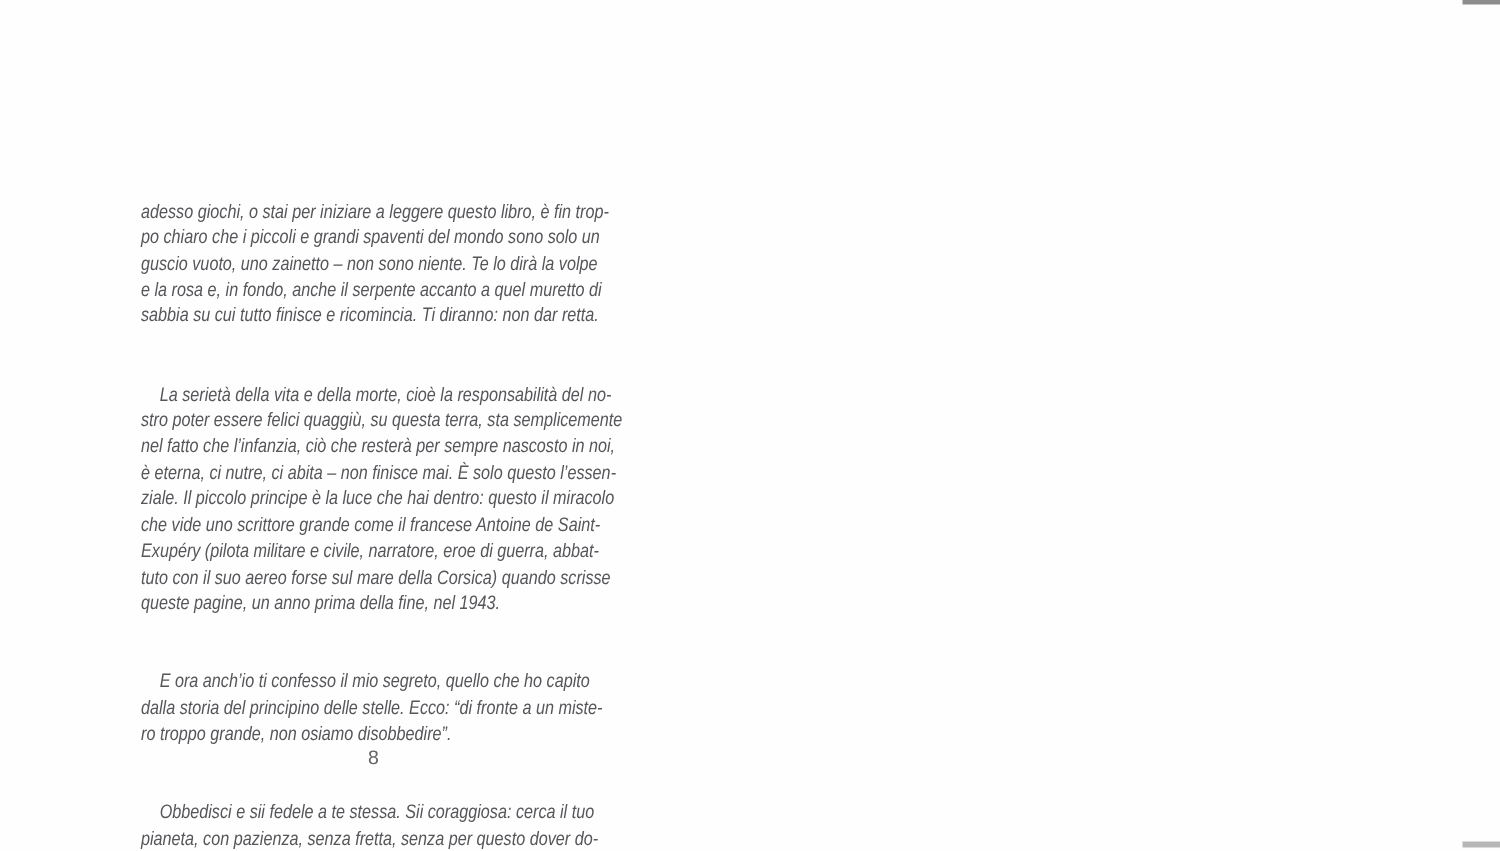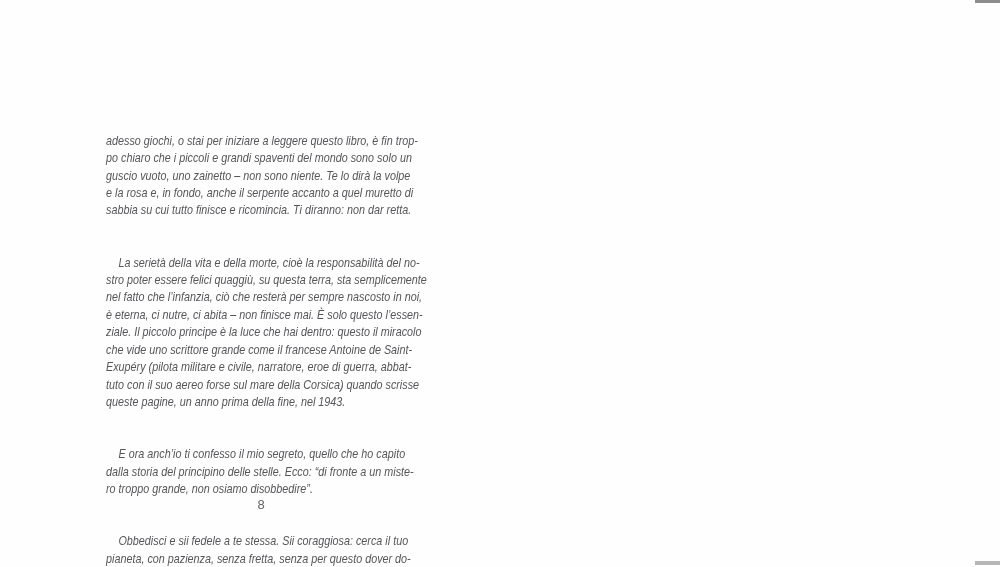--- a/index.html
+++ b/index.html
@@ -12,21 +12,21 @@
     position: relative;
     background: #fefefe;
     overflow: hidden;
     font-family: "Liberation Sans", sans-serif;
   }
   .page {
     position: absolute;
     top: 0;
     height: 567px;
   }
-  .page-left  { left: 12px;   width: 500px; }
+  .page-left  { left: 0;   width: 500px; }
   .page-right { left: 500px; width: 500px; }
 
   .body-text {
     position: absolute;
     white-space: pre;
     color: #58585a;
   }
 
   .left-text {
     left: 94px;

